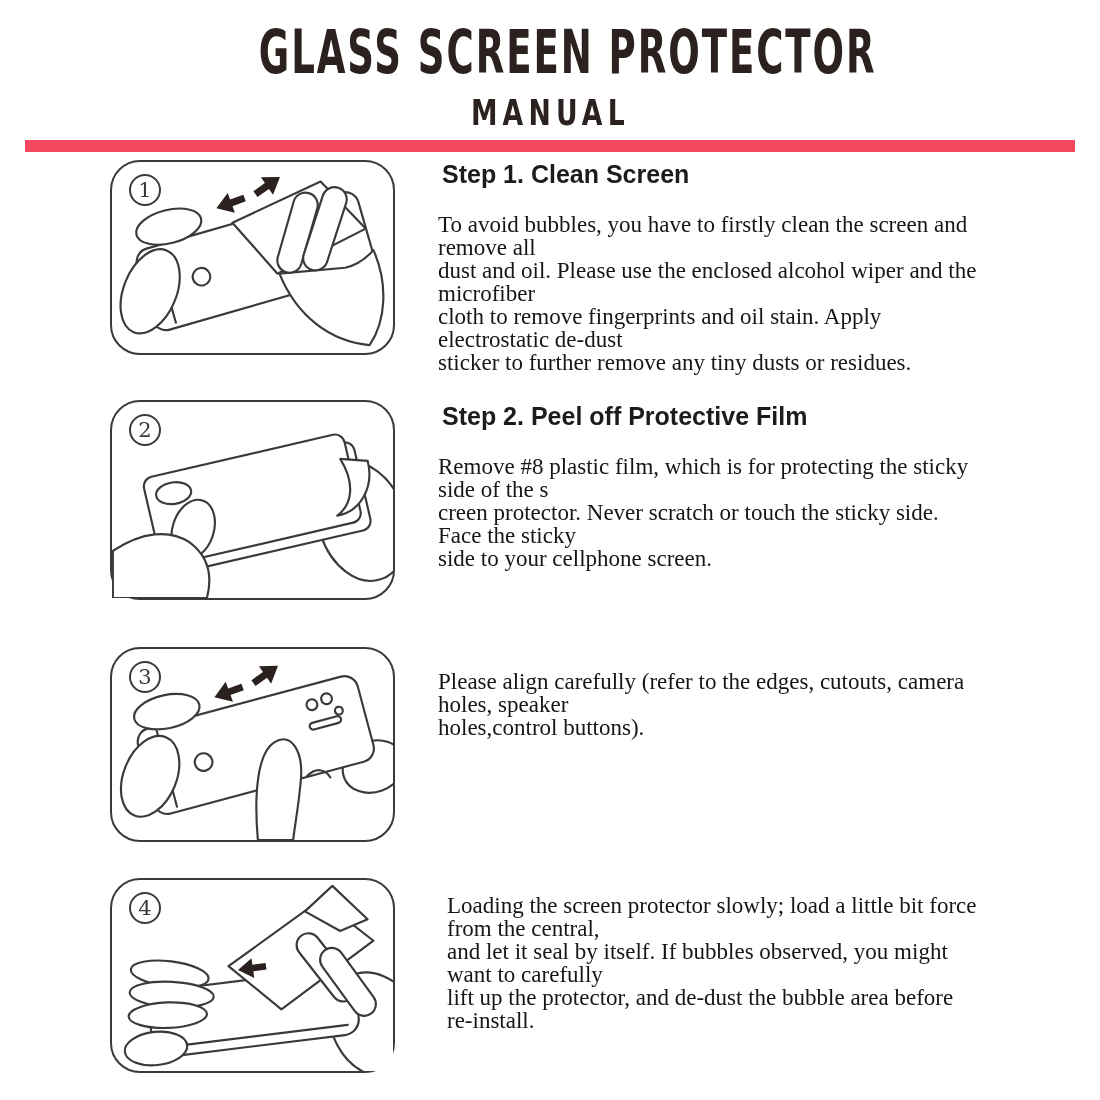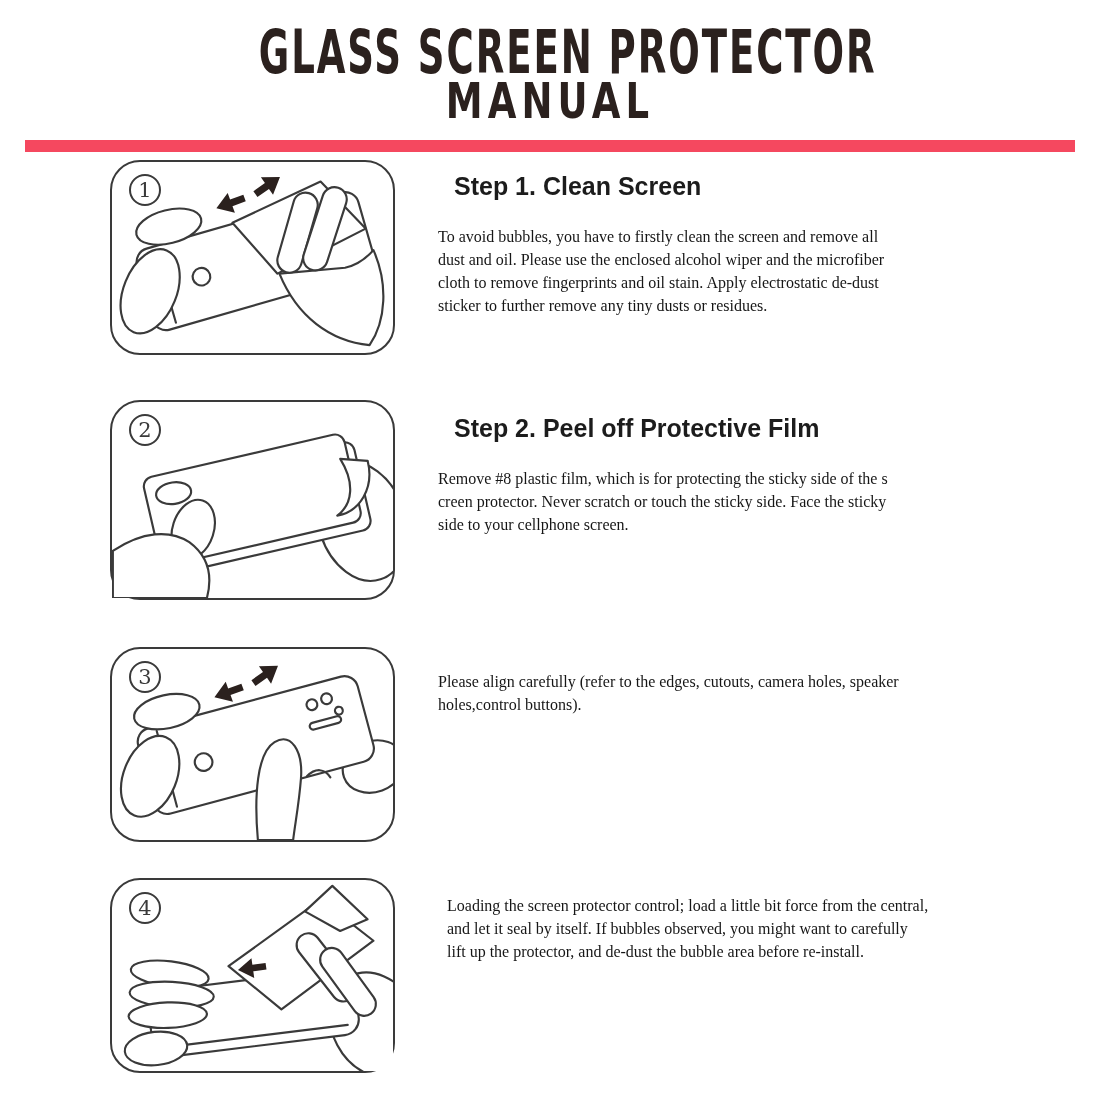--- a/index.html
+++ b/index.html
@@ -13,21 +13,21 @@
   body{width:1100px;height:1100px;position:relative;overflow:hidden;
        font-family:"Liberation Sans",sans-serif;color:var(--text-ink);}
 
   
   .title-line{position:absolute;left:0;width:1100px;text-align:center;
               color:var(--title-ink);font-family:"DejaVu Sans",sans-serif;
               font-weight:900;white-space:nowrap;}
   .title-line .squeeze{display:inline-block;transform-origin:center;}
   #title1{top:18px;font-size:58px;letter-spacing:3px;padding-left:36px;}
   #title1 .squeeze{transform:scaleX(0.64) scaleY(1.04);}
-  #title2{top:72px;font-size:50px;letter-spacing:7px;}
+  #title2{top:92px;font-size:36px;letter-spacing:7px;}
   #title2 .squeeze{transform:scaleX(0.74);}
   .divider{position:absolute;left:25px;top:140px;width:1050px;height:12px;
            background:var(--accent-red);}
 
   
   .row{position:absolute;left:0;width:1100px;height:240px;}
   #row1{top:156px;} #row2{top:398px;} #row3{top:640px;} #row4{top:870px;}
 
   .illus{position:absolute;left:110px;width:285px;height:195px;
          border:2.5px solid var(--line-art);border-radius:30px;background:#fff;}
@@ -35,24 +35,24 @@
   #row3 .illus{top:7px;} #row4 .illus{top:8px;}
   .illus svg{position:absolute;left:0;top:0;width:100%;height:100%;}
 
   .badge{position:absolute;left:17px;top:12px;width:32px;height:32px;
          border:2px solid var(--line-art);border-radius:50%;background:#fff;
          display:flex;align-items:center;justify-content:center;
          font-family:"DejaVu Serif",serif;font-size:21px;color:var(--line-art);
          z-index:2;}
 
   .copy{position:absolute;left:438px;top:0;width:540px;}
-  .copy h2{margin:16px;font-size:25px;font-weight:bold;color:#1c1c1c;
+  .copy h2{margin:4px;font-size:25px;font-weight:bold;color:#1c1c1c;
            font-family:"Liberation Sans",sans-serif;letter-spacing:0px;}
   .copy p{margin:24px 0 0 0;font-family:"Liberation Serif","DejaVu Serif",serif;
-          font-size:16px;line-height:23px;color:var(--text-ink);
+          font-size:23px;line-height:23px;color:var(--text-ink);
           white-space:pre-line;}
   #row3 .copy p{margin-top:30px;}
   #row4 .copy p{margin-left:9px;}
 
   
   .la{stroke:var(--line-art);stroke-width:2.2;fill:#fff;
       stroke-linejoin:round;stroke-linecap:round;}
   .la-open{stroke:var(--line-art);stroke-width:2.2;fill:none;
       stroke-linejoin:round;stroke-linecap:round;}
   .arrow{fill:var(--title-ink);stroke:none;}
@@ -194,17 +194,17 @@
 
       <ellipse class="la" cx="58" cy="96" rx="40" ry="13" transform="rotate(7 58 96)"></ellipse>
       <ellipse class="la" cx="60" cy="117" rx="43" ry="13" transform="rotate(3 60 117)"></ellipse>
       <ellipse class="la" cx="56" cy="138" rx="40" ry="13" transform="rotate(-2 56 138)"></ellipse>
       <ellipse class="la" cx="44" cy="172" rx="32" ry="17" transform="rotate(-6 44 172)"></ellipse>
 
       <path class="arrow" transform="translate(142,90) rotate(172) scale(0.85)" d="M-17,-4 L-1,-4 L-1,-12 L17,0 L-1,12 L-1,4 L-17,4 Z"></path>
     </svg>
   </div>
   <div class="copy">
-    <p>Loading the screen protector control; load a little bit force from the central,
+    <p>Loading the screen protector slowly; load a little bit force from the central,
 and let it seal by itself. If bubbles observed, you might want to carefully
 lift up the protector, and de-dust the bubble area before re-install.</p>
   </div>
 </section>
 
 </body></html>

